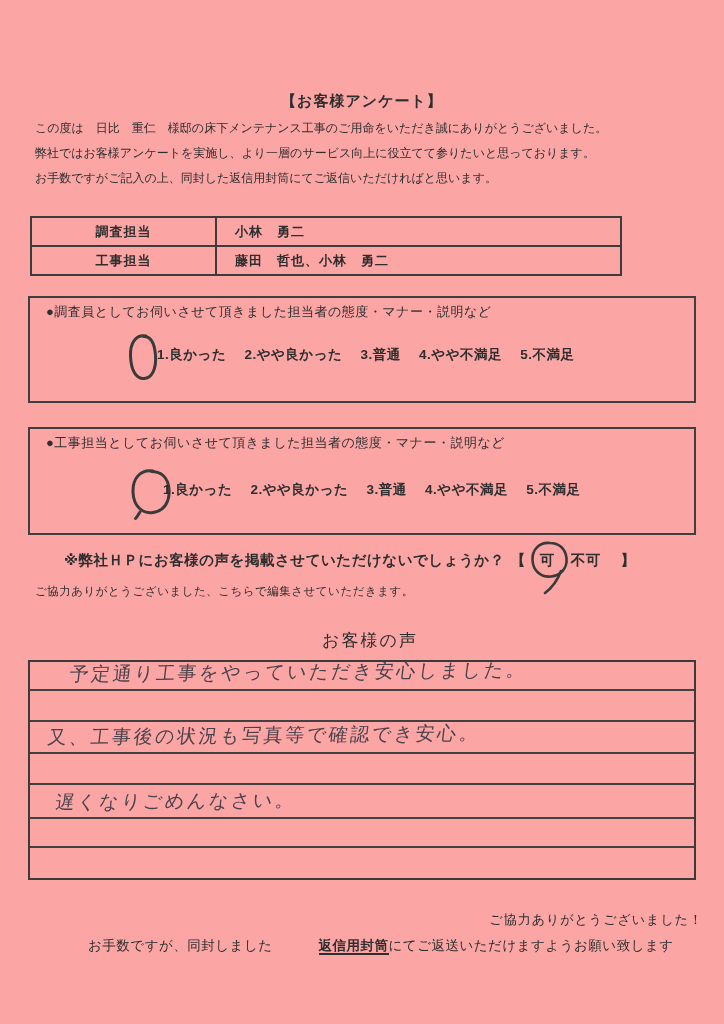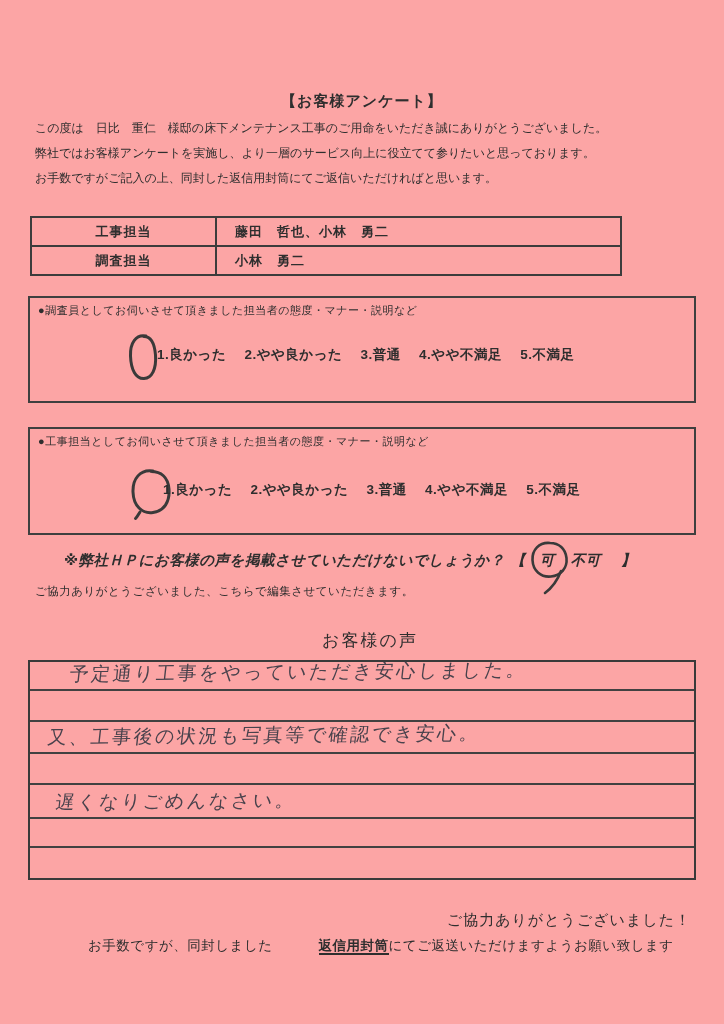--- a/index.html
+++ b/index.html
@@ -33,33 +33,33 @@
     font-size:13px; font-weight:600; letter-spacing:1px;
   }
 
   
   .qbox {
     position:absolute; left:28px; width:668px;
     border:2px solid #3f3f3f; background:transparent; box-sizing:border-box;
   }
   .qbox1 { top:296px; height:107px; }
   .qbox2 { top:427px; height:108px;padding-left:44px; }
-  .q-heading { position:absolute; top:5px; left:8px; font-size:11px; letter-spacing:0.5px; white-space:nowrap; }
+  .q-heading { position:absolute; top:5px; left:16px; font-size:13px; letter-spacing:0.5px; white-space:nowrap; }
   .q-options { position:absolute; font-size:13.5px; font-weight:600; white-space:nowrap; letter-spacing:0.5px;margin-left:20px; }
   .qbox1 .q-options { left:107px; top:48px; }
   .qbox2 .q-options { left:113px; top:52px; }
   .circle-svg { position:absolute; pointer-events:none; }
   .circle1 { left:97px; top:34px; width:32px; height:50px; }
   .circle2 { left:99px; top:38px; width:44px; height:54px; }
   .hand-stroke { fill:none; stroke:#3a3a3a; stroke-width:3; stroke-linecap:round; }
 
   
   .hp-line {
     position:absolute; top:551px; left:64px;
-    font-size:14.5px; font-weight:bold; white-space:nowrap; letter-spacing:0.5px;font-style:italic;
+    font-size:14.5px; font-weight:bold; white-space:nowrap; letter-spacing:0.5px;
   }
   .hp-bracket-open { margin-left:6px; }
   .ka-wrap { position:relative; display:inline-block; margin:0 16px 0 14px; }
   .ka-circle { position:absolute; left:-12px; top:-12px; width:44px; height:56px; pointer-events:none; }
   .ka-circle path { stroke-width:2.6; }
   .hp-bracket-close { margin-left:20px; }
   .hp-note { position:absolute; top:584px; left:35px; font-size:11.5px; letter-spacing:0.5px; }
 
   
   .voice-title { position:absolute; top:629px; left:8px; width:100%; text-align:center; font-size:17px; letter-spacing:2px; }
@@ -73,45 +73,45 @@
   .vr4 { height:31px; } .vr5 { height:34px; } .vr6 { height:29px; } .vr7 { height:30px; }
   .handwriting {
     font-family:"DejaVu Sans",sans-serif;
     font-size:19px; color:#3a3a45; letter-spacing:2.5px;
     transform:skewX(-7deg) rotate(-0.6deg); transform-origin:left bottom;
     padding-bottom:1px; white-space:nowrap; opacity:0.92;
   }
   .hw1 { padding-left:38px; } .hw2 { padding-left:16px; } .hw3 { padding-left:24px; }
 
   
-  .footer-thanks { position:absolute; top:911px; right:33px; font-size:15px; letter-spacing:1px; }
+  .footer-thanks { position:absolute; top:911px; right:21px; font-size:13px; letter-spacing:1px; }
   .footer-request { position:absolute; top:937px; left:88px; font-size:13.5px; letter-spacing:0.5px; white-space:nowrap; }
   .footer-em { font-weight:bold; border-bottom:2px solid #2e2e2e; padding-bottom:0px;margin-left:46px; }
 </style>
 </head>
 <body>
 
 <div class="page">
 
   <div class="doc-title">【お客様アンケート】</div>
 
   <div class="intro">
     <div>この度は　日比　重仁　様邸の床下メンテナンス工事のご用命をいただき誠にありがとうございました。</div>
     <div>弊社ではお客様アンケートを実施し、より一層のサービス向上に役立てて参りたいと思っております。</div>
     <div>お手数ですがご記入の上、同封した返信用封筒にてご返信いただければと思います。</div>
   </div>
 
   <div class="staff-table">
     <div class="staff-row">
+      <div class="staff-label">調査担当</div>
+      <div class="staff-value">小林　勇二</div>
+    </div>
+    <div class="staff-row">
       <div class="staff-label">工事担当</div>
       <div class="staff-value">藤田　哲也、小林　勇二</div>
-    </div>
-    <div class="staff-row">
-      <div class="staff-label">調査担当</div>
-      <div class="staff-value">小林　勇二</div>
     </div>
   </div>
 
   <div class="qbox qbox1">
     <div class="q-heading">●調査員としてお伺いさせて頂きました担当者の態度・マナー・説明など</div>
     <svg class="circle-svg circle1" viewBox="0 0 32 50">
       <path class="hand-stroke" d="M 19 4 C 9 2, 3 11, 3.5 24 C 4 38, 9 47, 17 46.5 C 25 46, 29.5 37, 28.5 23 C 27.5 11, 24 4.5, 17 4.5"></path>
     </svg>
     <div class="q-options">1.良かった　 2.やや良かった　 3.普通　 4.やや不満足　 5.不満足</div>
   </div>

